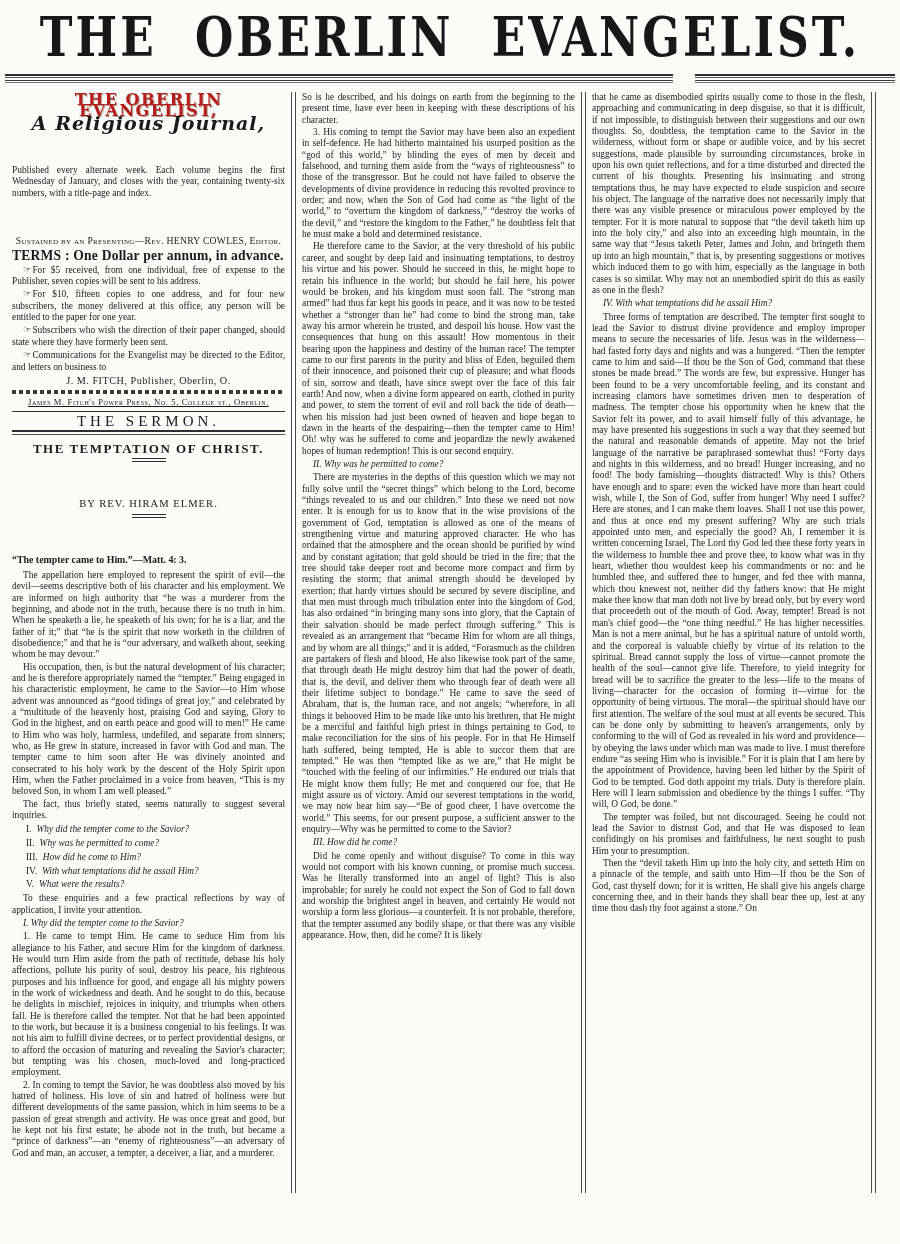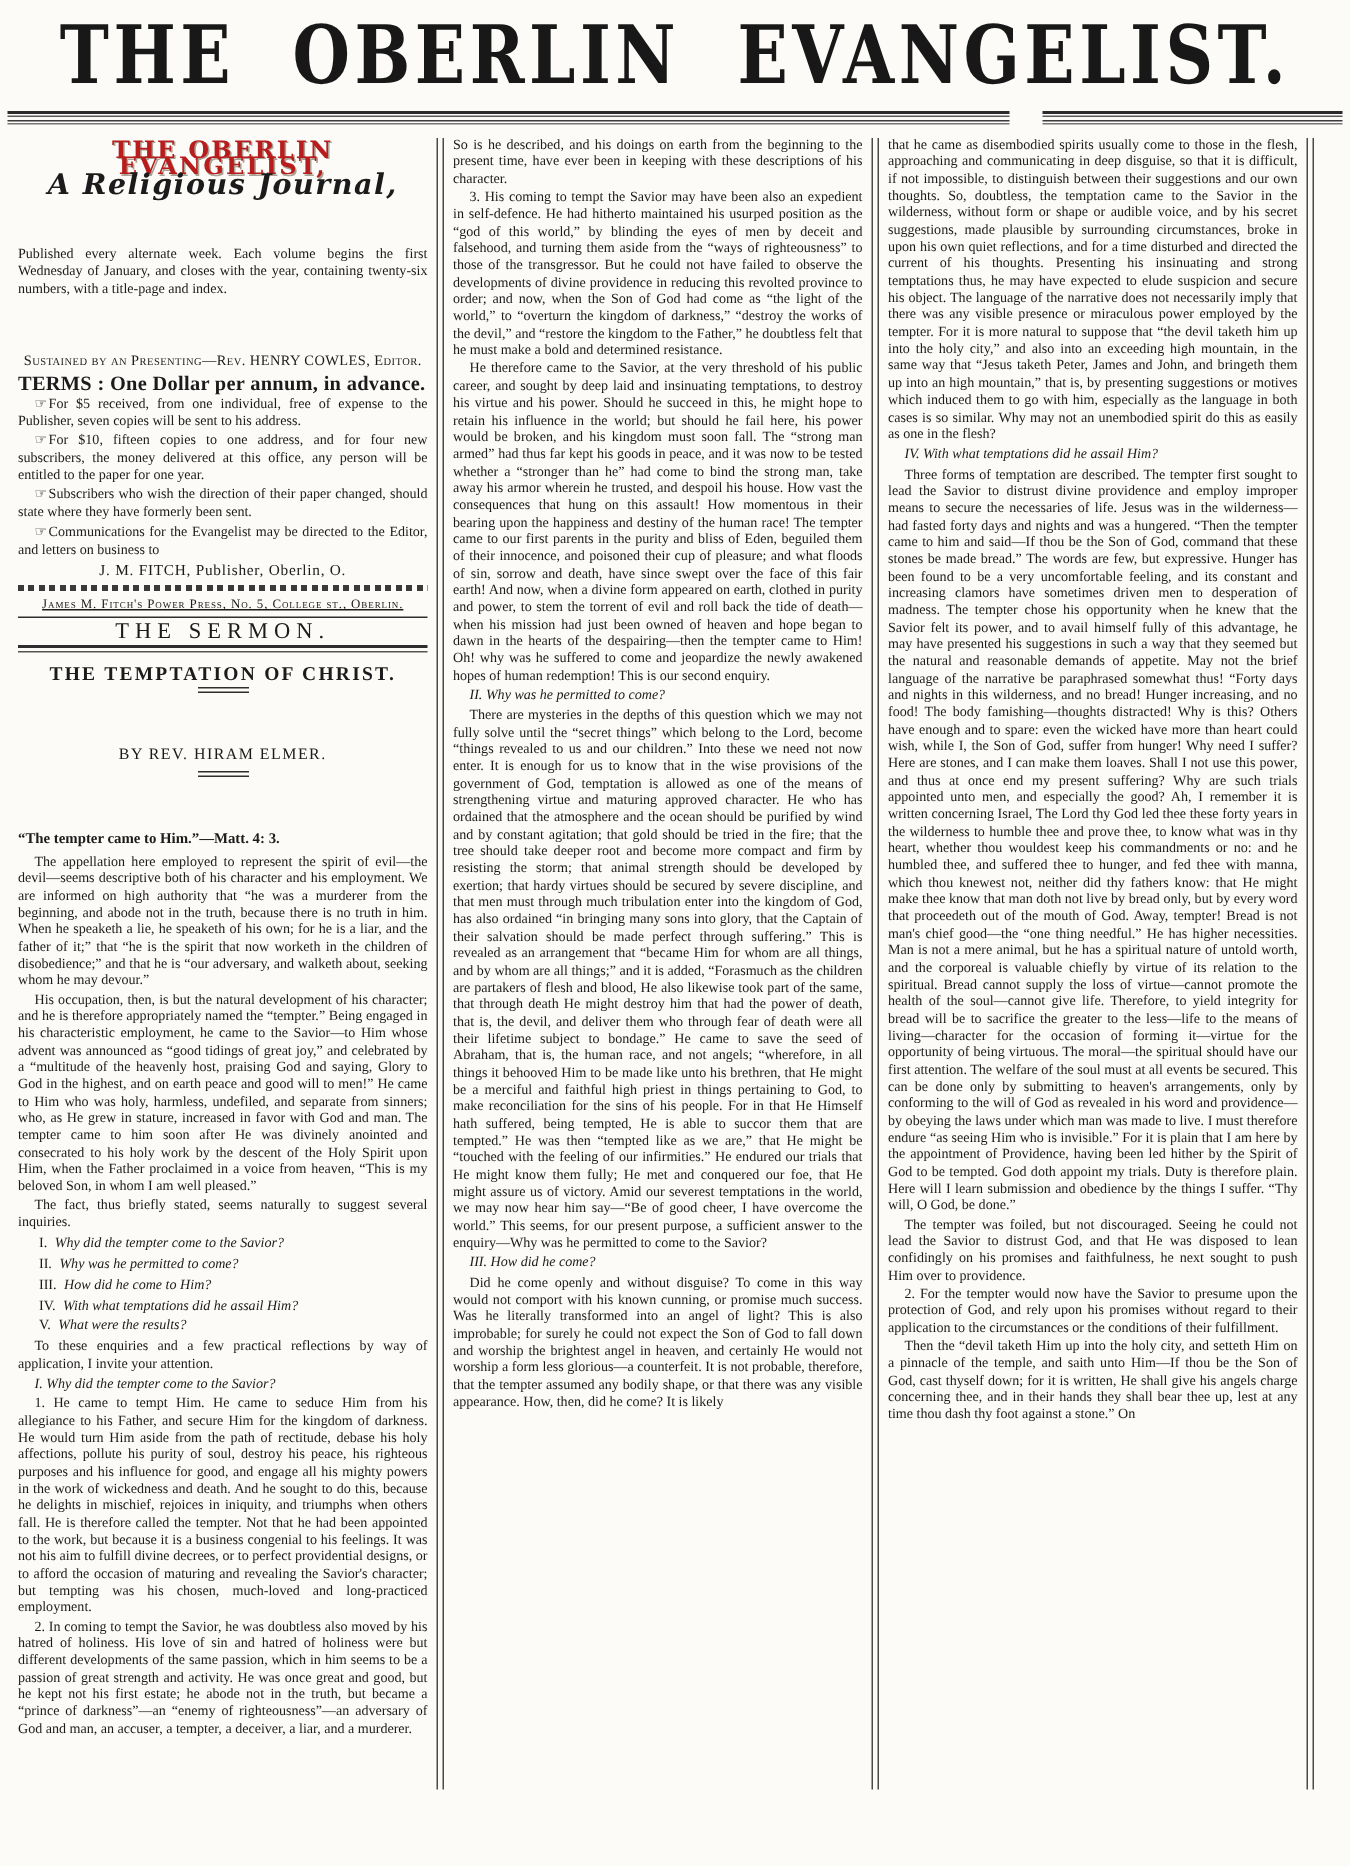--- a/index.html
+++ b/index.html
@@ -150,21 +150,20 @@
       <p class="q">III. How did he come?</p>
       <p class="body-p">Did he come openly and without disguise?  To come in this way would not comport with his known cunning, or promise much success.  Was he literally transformed into an angel of light?  This is also improbable; for surely he could not expect the Son of God to fall down and worship the brightest angel in heaven, and certainly He would not worship a form less glorious—a counterfeit.  It is not probable, therefore, that the tempter assumed any bodily shape, or that there was any visible appearance.  How, then, did he come?  It is likely</p>
     </div>
 
     <div class="divider"></div>
 
     <div class="col">
       <p class="body-p noind">that he came as disembodied spirits usually come to those in the flesh, approaching and communicating in deep disguise, so that it is difficult, if not impossible, to distinguish between their suggestions and our own thoughts.  So, doubtless, the temptation came to the Savior in the wilderness, without form or shape or audible voice, and by his secret suggestions, made plausible by surrounding circumstances, broke in upon his own quiet reflections, and for a time disturbed and directed the current of his thoughts.  Presenting his insinuating and strong temptations thus, he may have expected to elude suspicion and secure his object.  The language of the narrative does not necessarily imply that there was any visible presence or miraculous power employed by the tempter.  For it is more natural to suppose that “the devil taketh him up into the holy city,” and also into an exceeding high mountain, in the same way that “Jesus taketh Peter, James and John, and bringeth them up into an high mountain,” that is, by presenting suggestions or motives which induced them to go with him, especially as the language in both cases is so similar.  Why may not an unembodied spirit do this as easily as one in the flesh?</p>
       <p class="q">IV. With what temptations did he assail Him?</p>
       <p class="body-p">Three forms of temptation are described.  The tempter first sought to lead the Savior to distrust divine providence and employ improper means to secure the necessaries of life.  Jesus was in the wilderness—had fasted forty days and nights and was a hungered.  “Then the tempter came to him and said—If thou be the Son of God, command that these stones be made bread.”  The words are few, but expressive.  Hunger has been found to be a very uncomfortable feeling, and its constant and increasing clamors have sometimes driven men to desperation of madness.  The tempter chose his opportunity when he knew that the Savior felt its power, and to avail himself fully of this advantage, he may have presented his suggestions in such a way that they seemed but the natural and reasonable demands of appetite.  May not the brief language of the narrative be paraphrased somewhat thus!  “Forty days and nights in this wilderness, and no bread!  Hunger increasing, and no food!  The body famishing—thoughts distracted!  Why is this?  Others have enough and to spare: even the wicked have more than heart could wish, while I, the Son of God, suffer from hunger!  Why need I suffer?  Here are stones, and I can make them loaves.  Shall I not use this power, and thus at once end my present suffering?  Why are such trials appointed unto men, and especially the good?  Ah, I remember it is written concerning Israel, The Lord thy God led thee these forty years in the wilderness to humble thee and prove thee, to know what was in thy heart, whether thou wouldest keep his commandments or no: and he humbled thee, and suffered thee to hunger, and fed thee with manna, which thou knewest not, neither did thy fathers know: that He might make thee know that man doth not live by bread only, but by every word that proceedeth out of the mouth of God.  Away, tempter!  Bread is not man's chief good—the “one thing needful.”  He has higher necessities.  Man is not a mere animal, but he has a spiritual nature of untold worth, and the corporeal is valuable chiefly by virtue of its relation to the spiritual.  Bread cannot supply the loss of virtue—cannot promote the health of the soul—cannot give life.  Therefore, to yield integrity for bread will be to sacrifice the greater to the less—life to the means of living—character for the occasion of forming it—virtue for the opportunity of being virtuous.  The moral—the spiritual should have our first attention.  The welfare of the soul must at all events be secured.  This can be done only by submitting to heaven's arrangements, only by conforming to the will of God as revealed in his word and providence—by obeying the laws under which man was made to live.  I must therefore endure “as seeing Him who is invisible.”  For it is plain that I am here by the appointment of Providence, having been led hither by the Spirit of God to be tempted.  God doth appoint my trials.  Duty is therefore plain.  Here will I learn submission and obedience by the things I suffer.  “Thy will, O God, be done.”</p>
-      <p class="body-p">The tempter was foiled, but not discouraged.  Seeing he could not lead the Savior to distrust God, and that He was disposed to lean confidingly on his promises and faithfulness, he next sought to push Him over to providence.</p>
-      <p class="body-p">2. For the tempter would now have the Savior to presume upon the protection of God, and rely upon his promises without regard to their application to the circumstances or the conditions of their fulfillment.</p>
+      <p class="body-p">The tempter was foiled, but not discouraged.  Seeing he could not lead the Savior to distrust God, and that He was disposed to lean confidingly on his promises and faithfulness, he next sought to push Him your to presumption.</p>
       <p class="body-p">Then the “devil taketh Him up into the holy city, and setteth Him on a pinnacle of the temple, and saith unto Him—If thou be the Son of God, cast thyself down; for it is written, He shall give his angels charge concerning thee, and in their hands they shall bear thee up, lest at any time thou dash thy foot against a stone.”  On</p>
     </div>
 
     <div class="edge"></div>
   </div>
 
 </div>
 
 </body></html>

